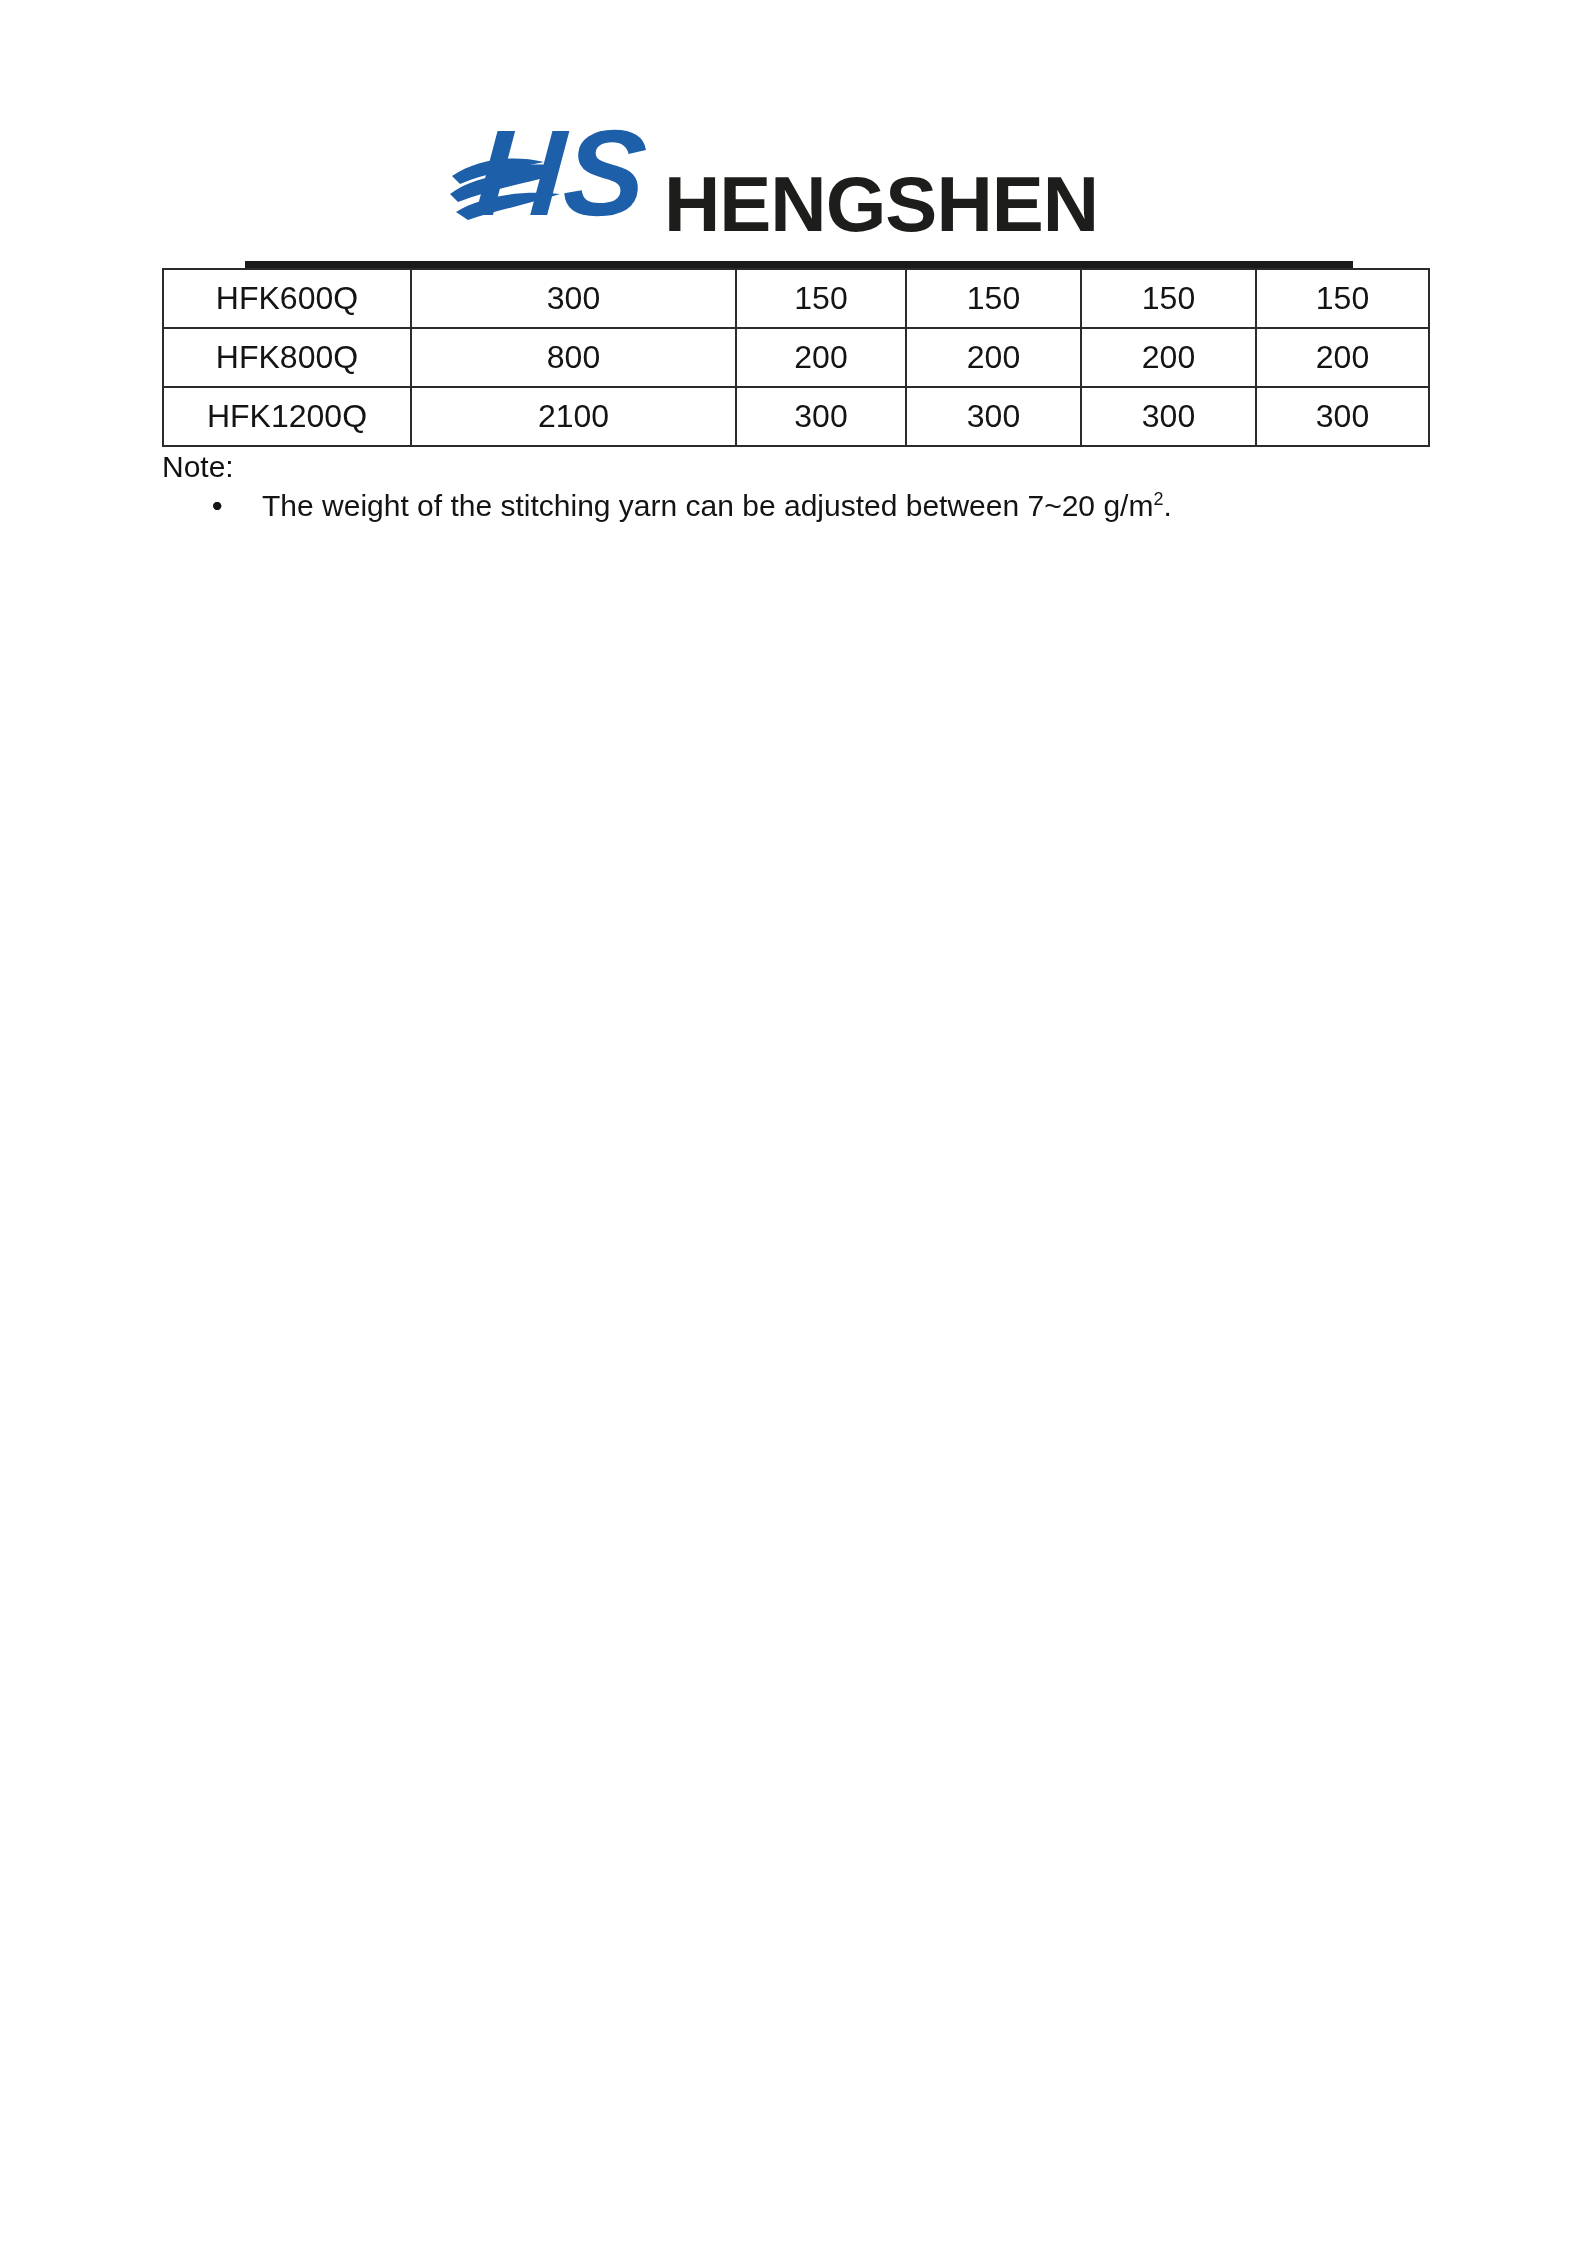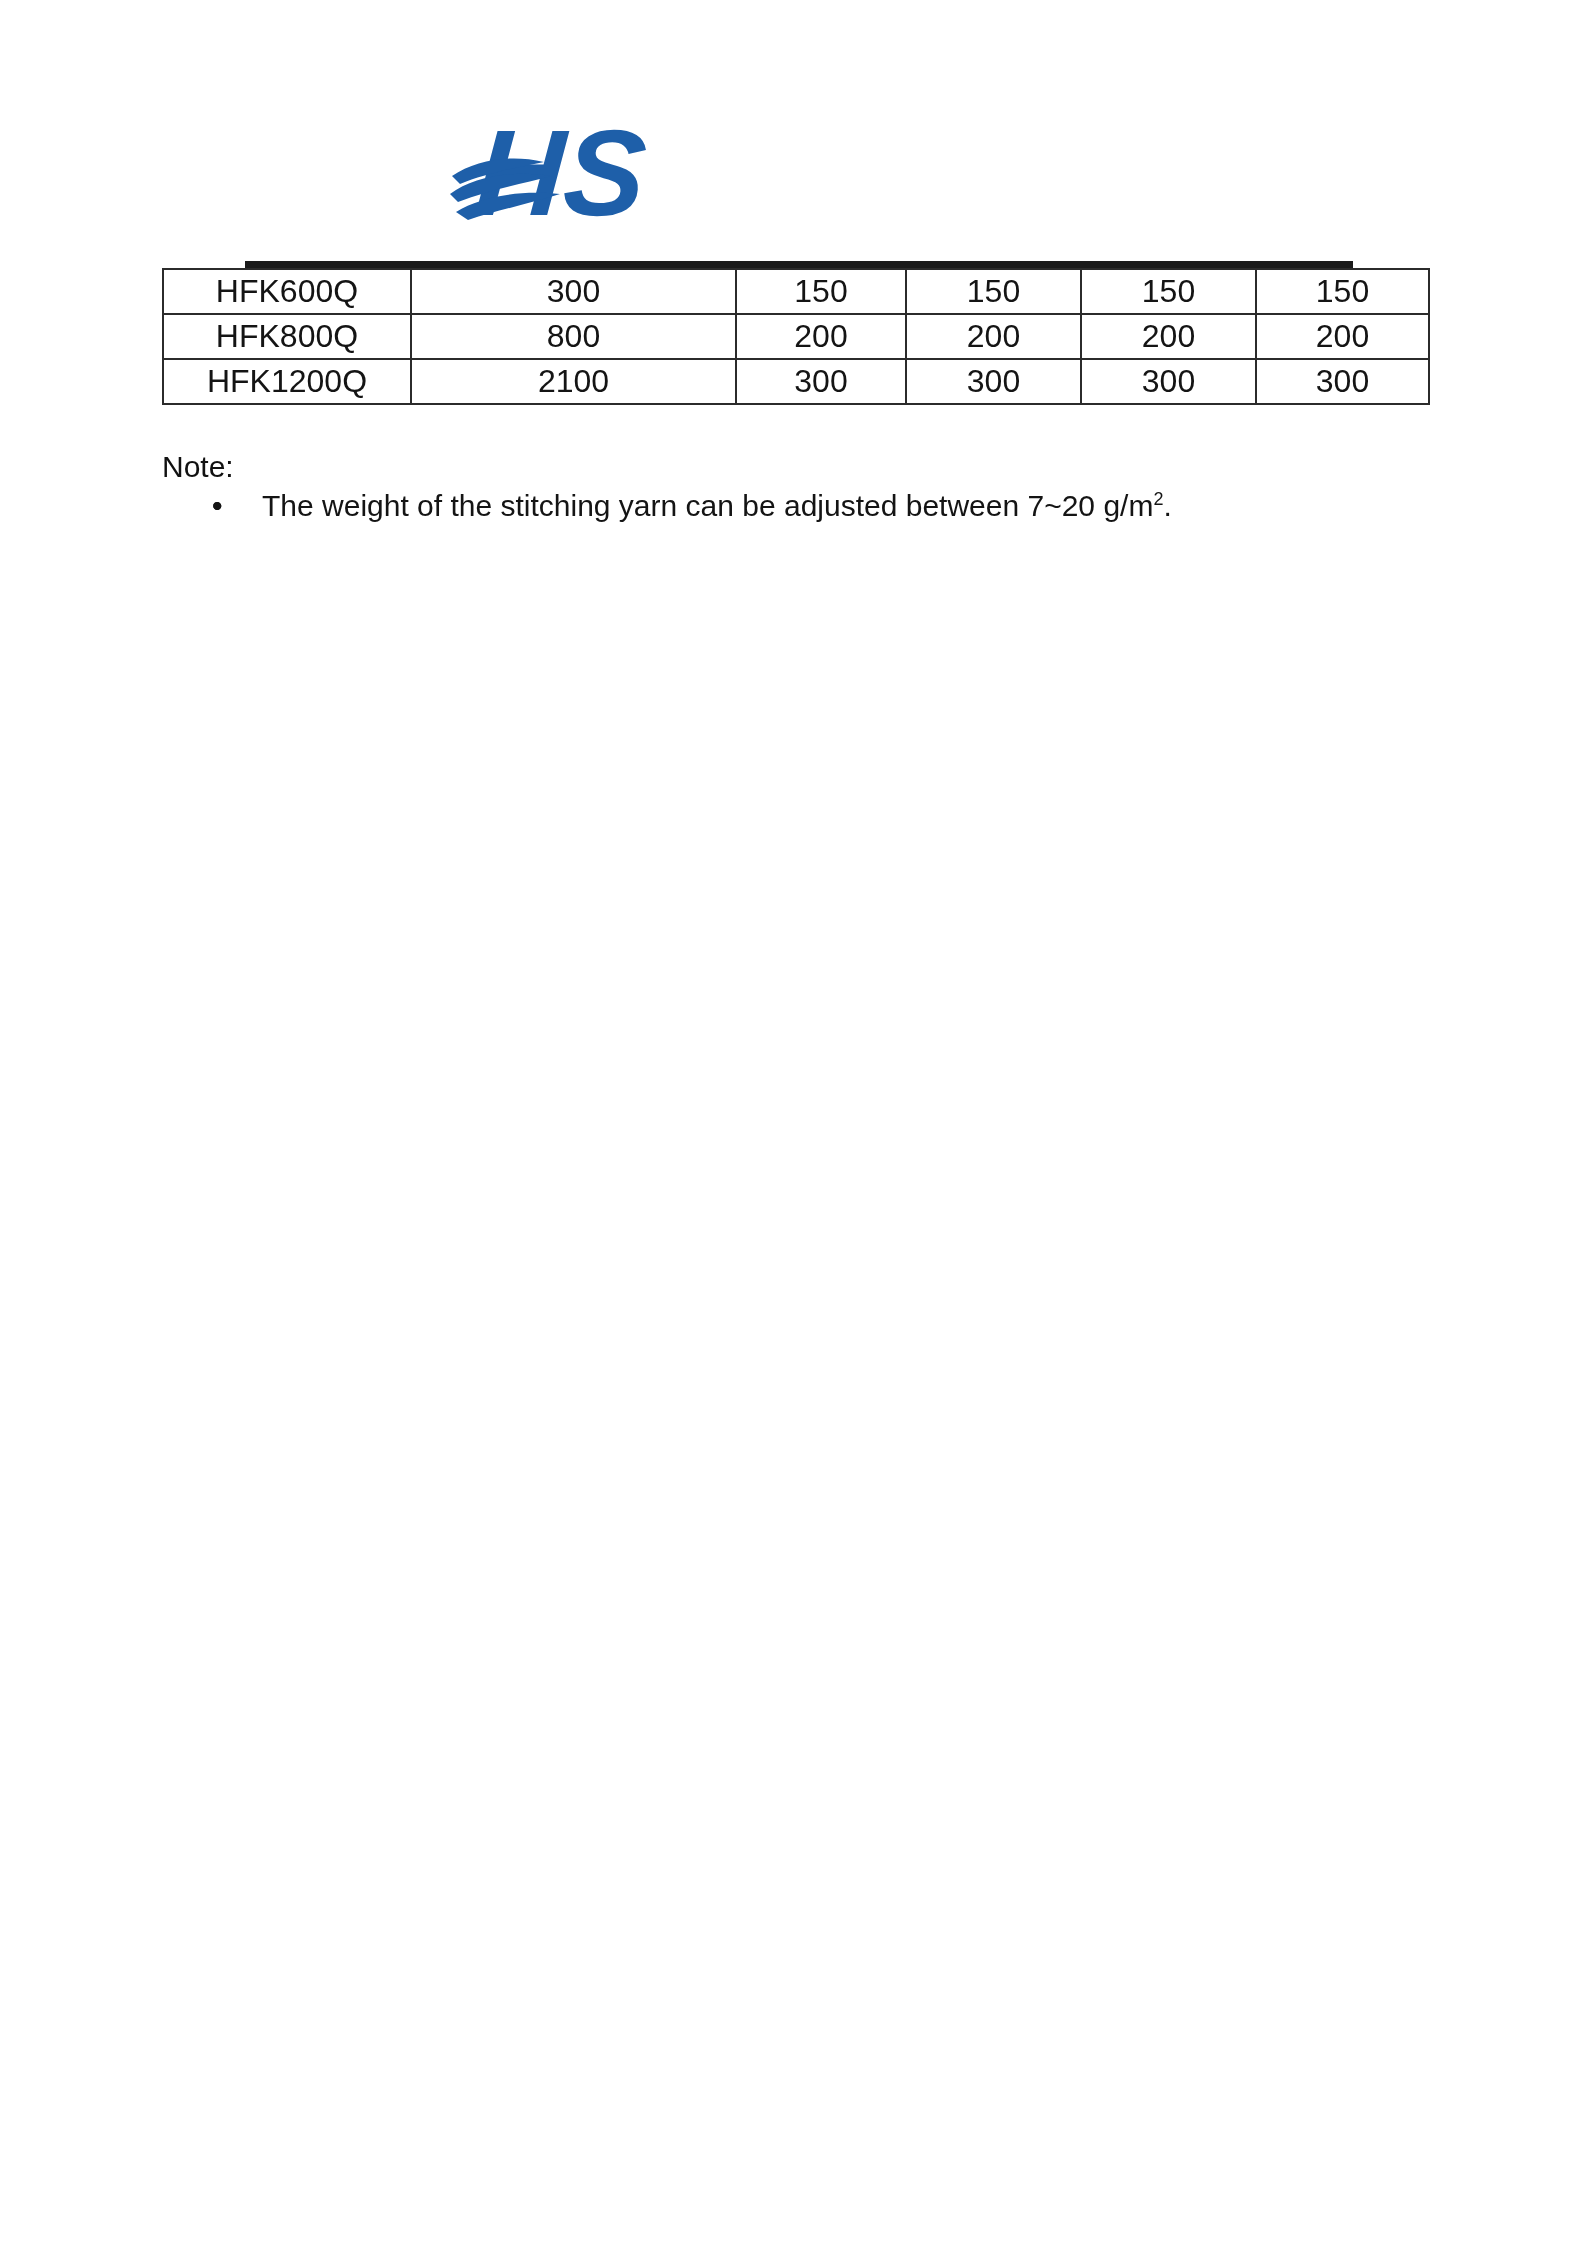--- a/index.html
+++ b/index.html
@@ -59,21 +59,21 @@
     border-collapse: collapse;
     table-layout: fixed;
   }
   .spec-table td {
     border: 2px solid #2b2b2b;
     height: 43px;
     text-align: center;
     vertical-align: middle;
     font-size: 32px;
     color: #141414;
-    padding: 0;
+    padding: 7px;
     overflow: hidden;
     white-space: nowrap;
   }
   .col-1 { width: 248px; }
   .col-2 { width: 325px; }
   .col-3 { width: 170px; }
   .col-4 { width: 175px; }
   .col-5 { width: 175px; }
   .col-6 { width: 173px; }
 
@@ -118,20 +118,21 @@
 
   <div class="logo">
     <svg class="logo-mark" viewBox="0 0 225 135" xmlns="http://www.w3.org/2000/svg">
       <g transform="skewX(-4)">
         <text x="30" y="97" font-family="Liberation Sans, sans-serif" font-size="122" font-weight="bold" font-style="italic" fill="#1e5fa9">HS</text>
       </g>
       <path d="M2,58 C26,42 60,36 94,44 C64,50 34,56 10,66 Z" fill="#1e5fa9"></path>
       <path d="M0,76 C24,58 62,52 102,58 C70,66 40,72 8,84 Z" fill="#1e5fa9"></path>
       <path d="M6,94 C32,78 70,72 110,76 C78,86 48,92 18,102 Z" fill="#1e5fa9"></path>
     </svg>
+    <div class="logo-wordmark">HENGSHEN</div>
   </div>
 
   <div class="top-rule"></div>
 
   <table class="spec-table">
     <colgroup>
       <col class="col-1">
         <col class="col-2">
         <col class="col-3">
       <col class="col-4">

